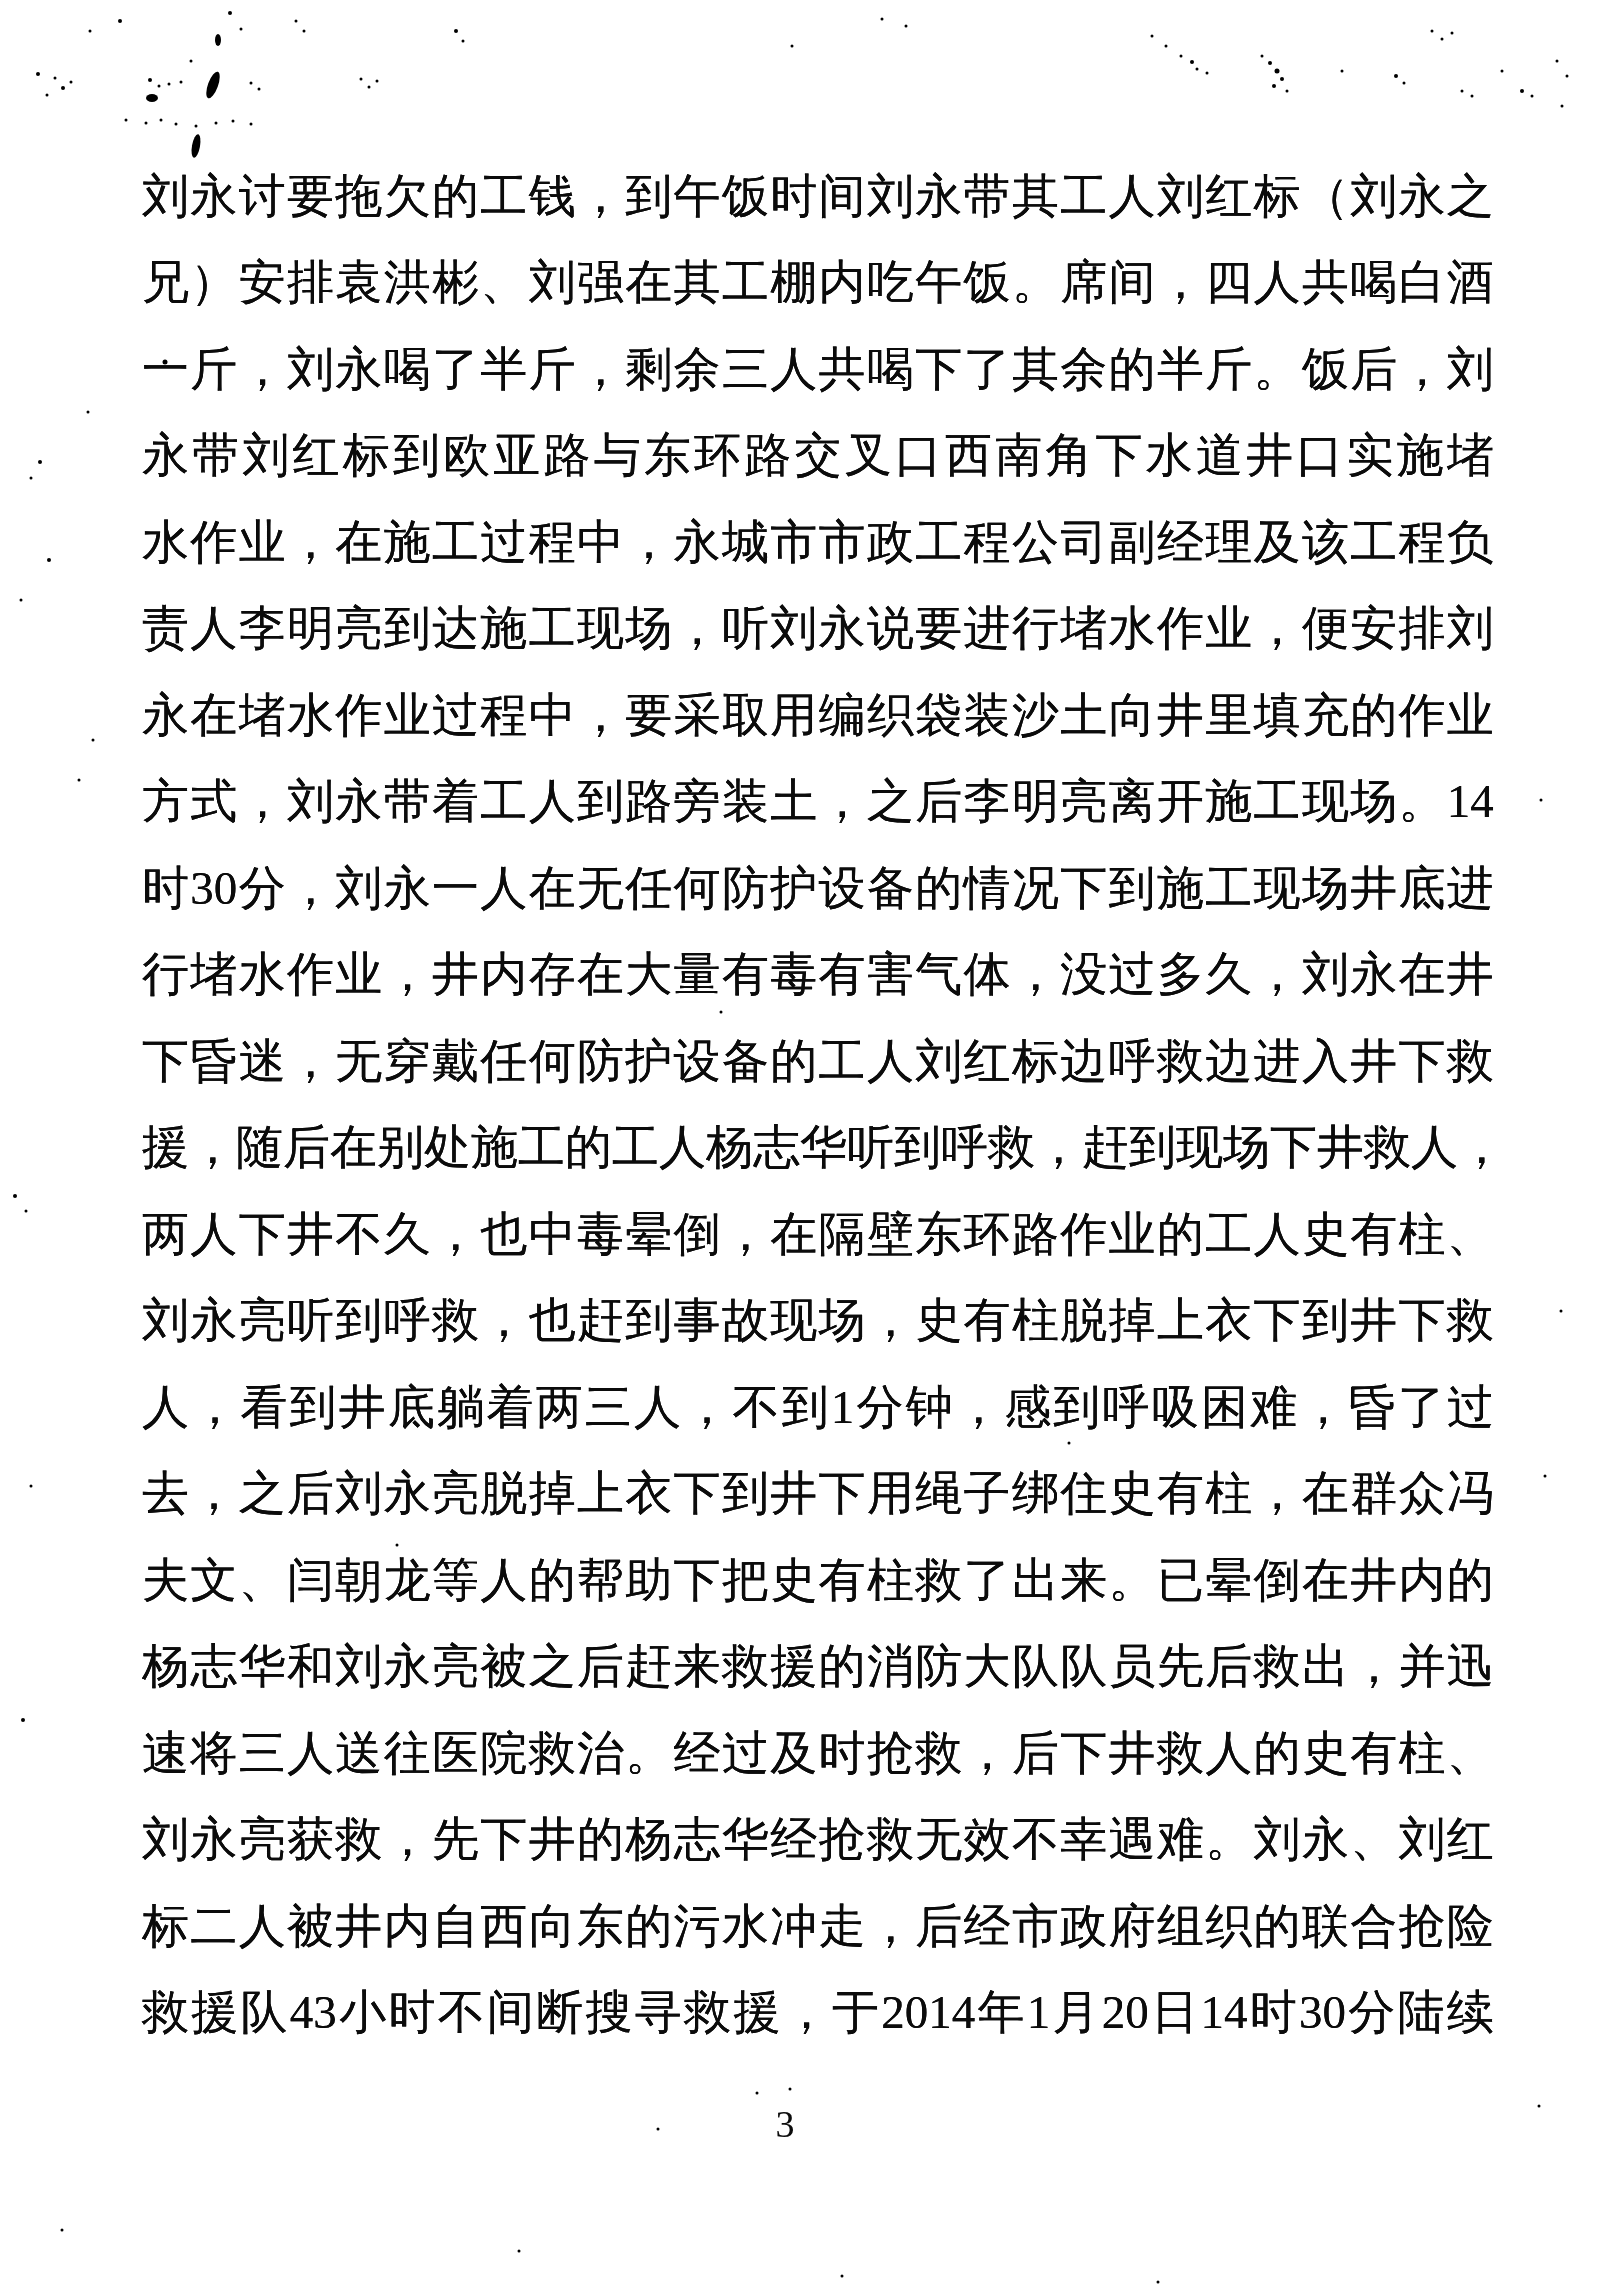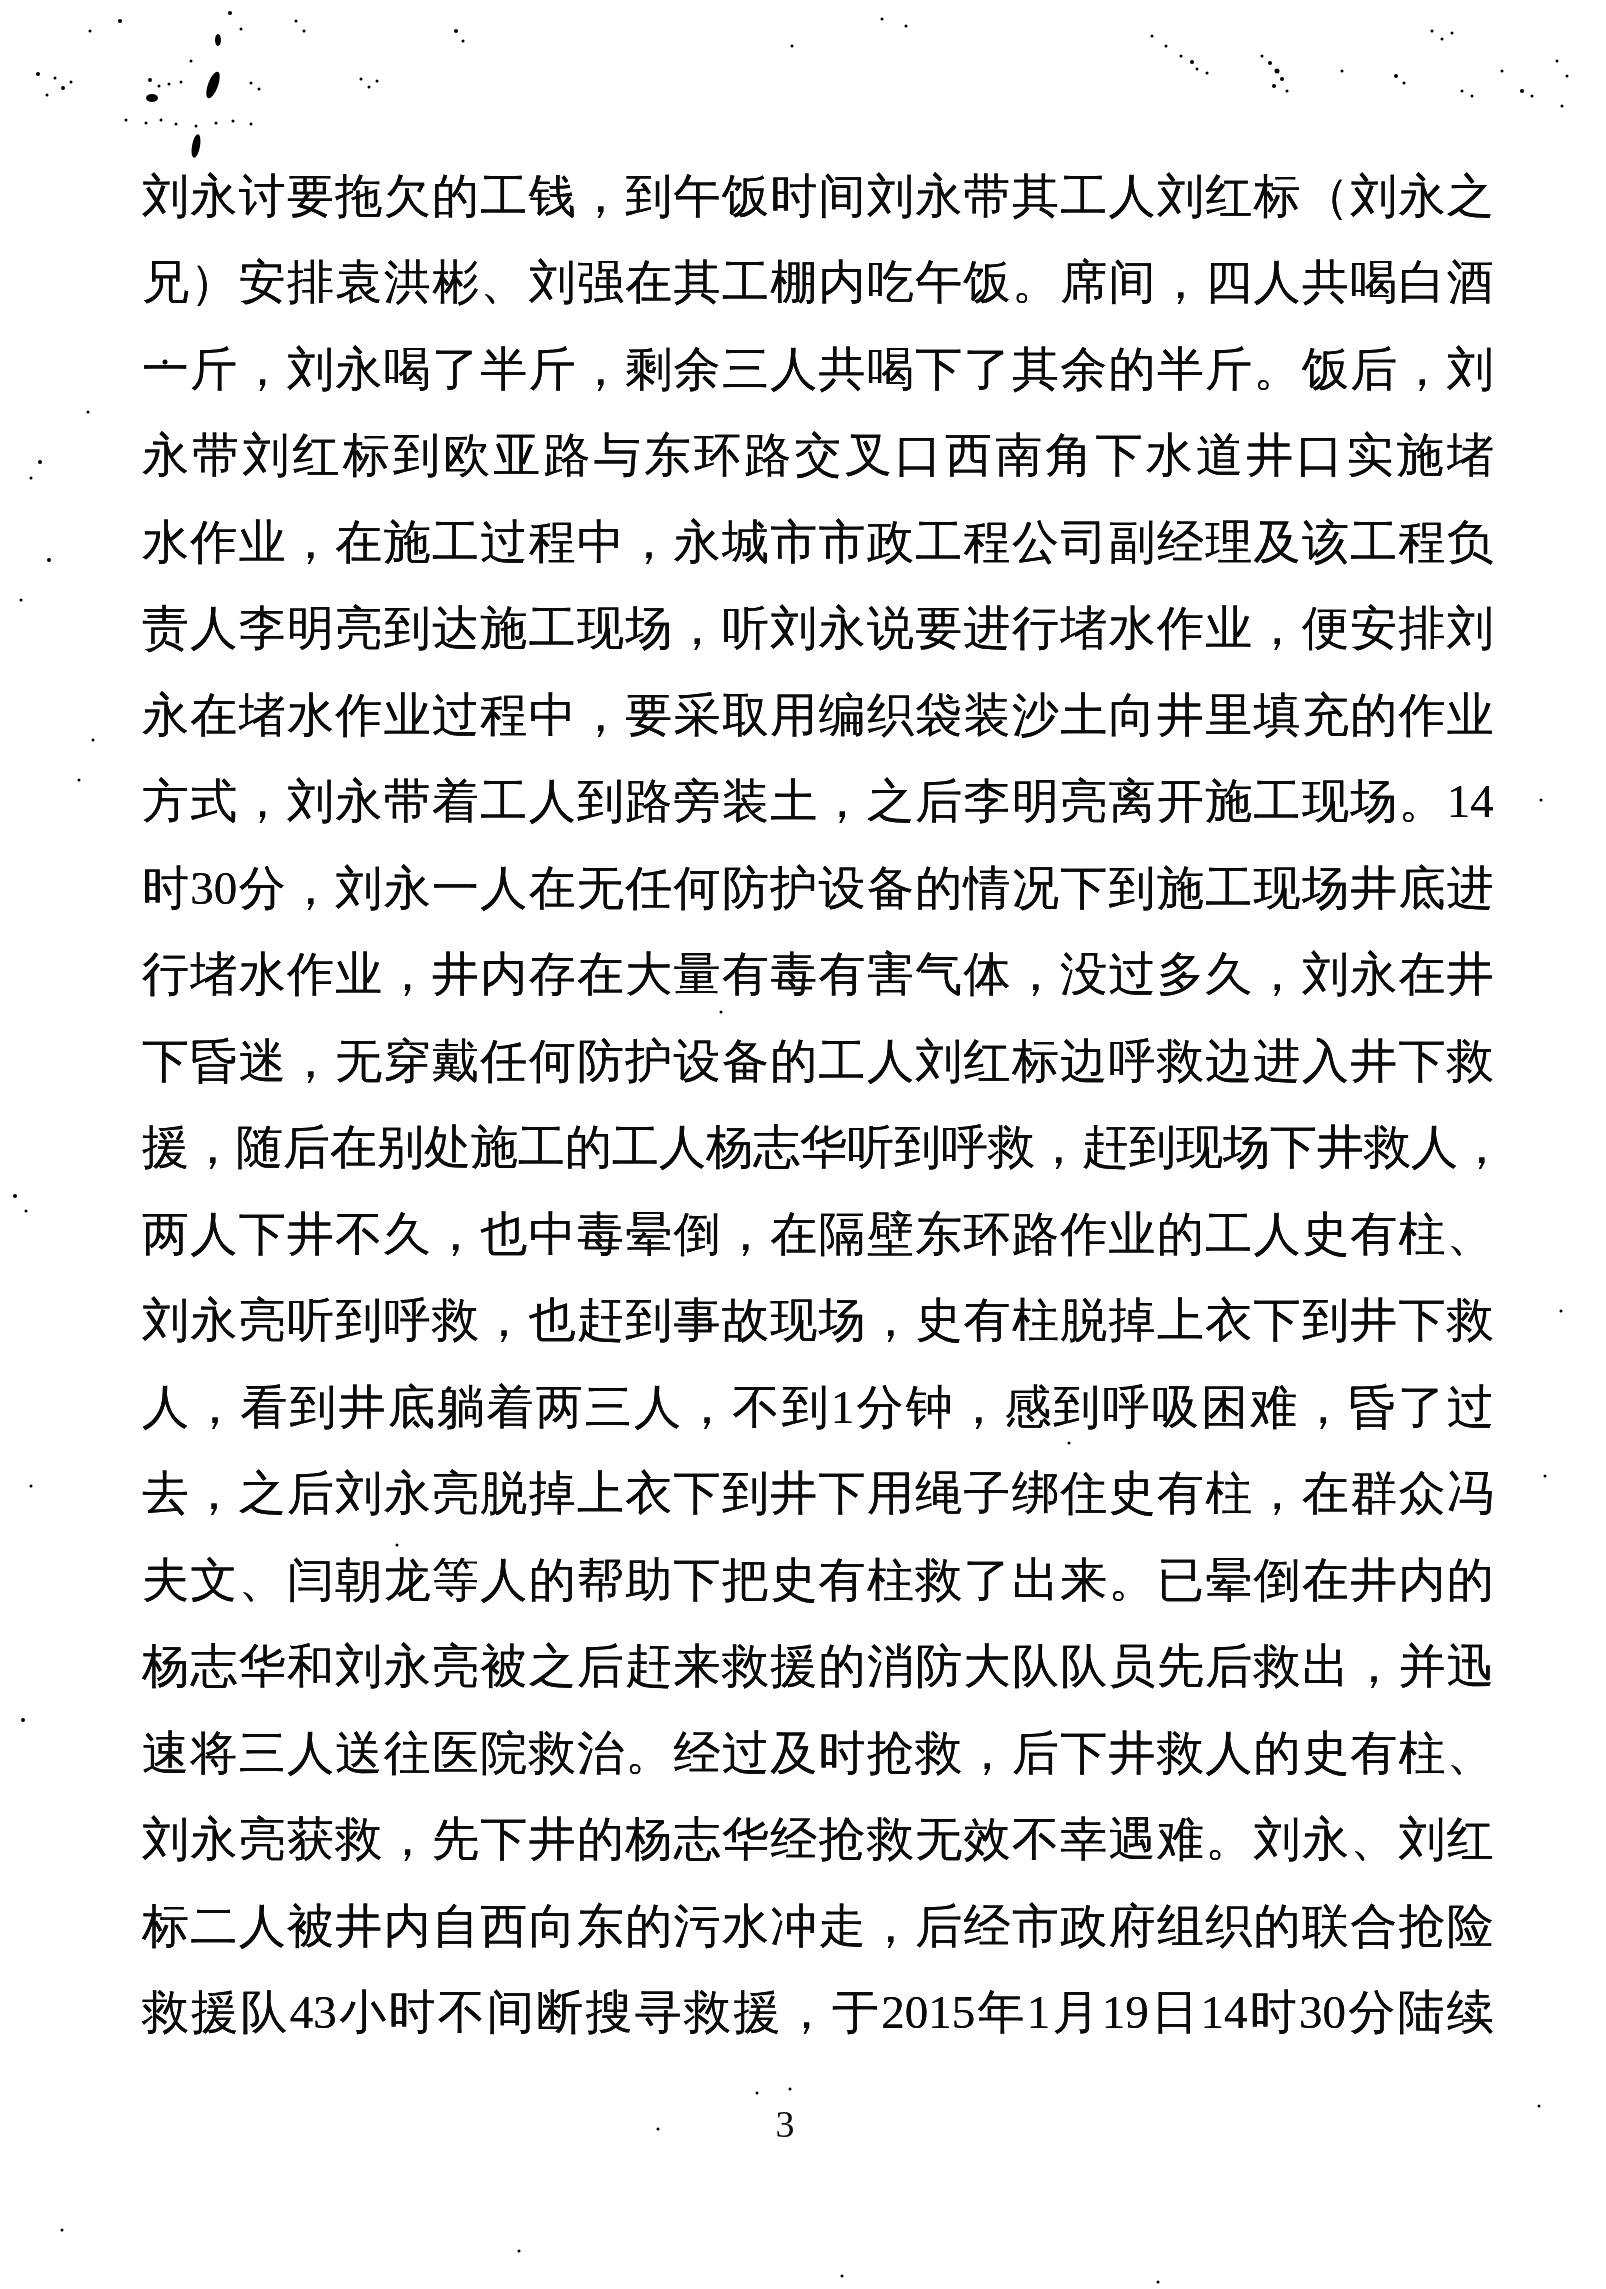--- a/index.html
+++ b/index.html
@@ -794,25 +794,25 @@
         <span>时</span>
         <span>不</span>
         <span>间</span>
         <span>断</span>
         <span>搜</span>
         <span>寻</span>
         <span>救</span>
         <span>援</span>
         <span>，</span>
         <span>于</span>
-        <span>2015</span>
+        <span>2014</span>
         <span>年</span>
         <span>1</span>
         <span>月</span>
-        <span>19</span>
+        <span>20</span>
         <span>日</span>
         <span>14</span>
         <span>时</span>
         <span>30</span>
         <span>分</span>
         <span>陆</span>
         <span>续</span>
       </div>
     </div>
 

